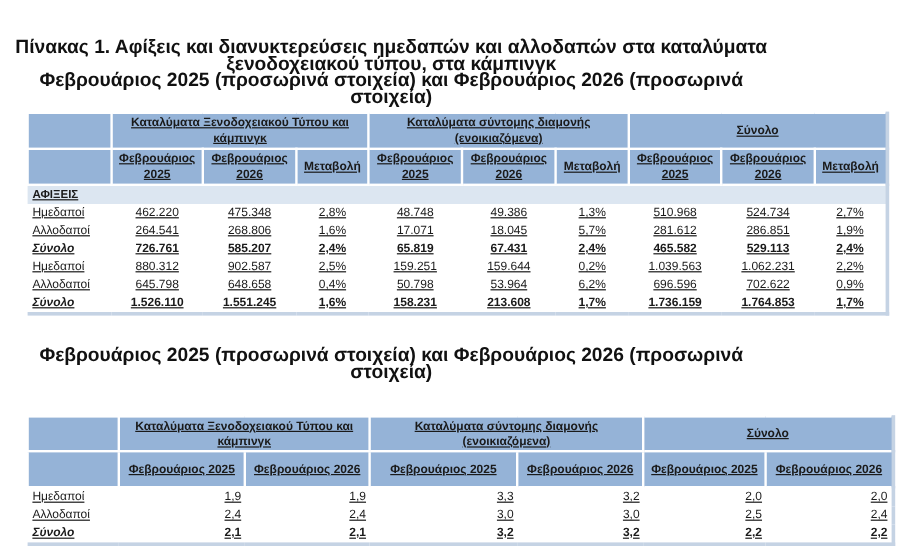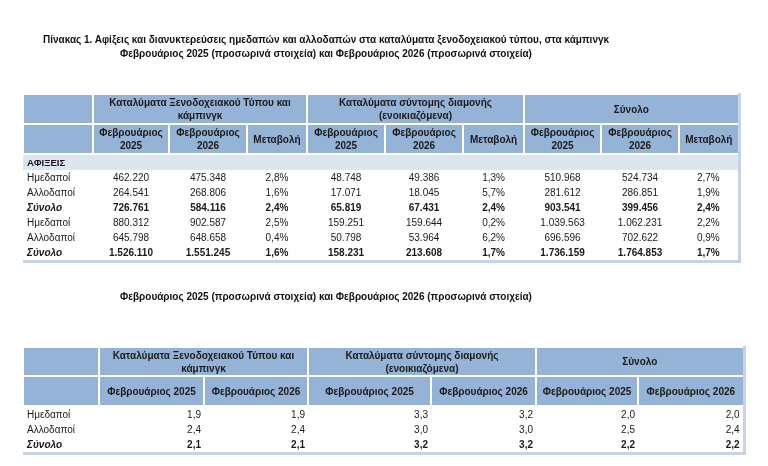--- a/index.html
+++ b/index.html
@@ -2,25 +2,25 @@
 <html><head>
 <meta charset="utf-8">
 <style>
   html, body { margin: 0; padding: 0; background: #ffffff; }
   body {
     width: 768px; height: 466px; position: relative; overflow: hidden;
     font-family: "Liberation Sans", sans-serif; color: #1a1a1a;
   }
   .title {
     position: absolute; left: 0; width: 652px; text-align: center;
-    font-weight: bold; font-size: 10px; line-height: 14px; color: #111;
+    font-weight: bold; font-size: 16px; line-height: 14px; color: #111;
   }
   #t1-title { top: 33px; }
   #t2-title { top: 290px; }
-  table { position: absolute; border-collapse: collapse; table-layout: fixed; }
+  table { position: absolute; border-collapse: collapse; table-layout: fixed; text-decoration: underline; }
   th, td { padding: 0 3px; font-size: 10px; }
   thead th {
     background: #95b3d7; color: #1a1a1a; font-weight: bold; text-align: center;
     border: 2px solid #ffffff; line-height: 13px;
   }
   tbody td { line-height: 15px; height: 15px; white-space: nowrap; }
   td.num { text-align: center; }
   td.center { text-align: right; }
   td.label { text-align: left; padding-left: 4px; }
   tr.section td {
@@ -100,27 +100,27 @@
         <td class="num">17.071</td>
         <td class="num">18.045</td>
         <td class="num">5,7%</td>
         <td class="num">281.612</td>
         <td class="num">286.851</td>
         <td class="num">1,9%</td>
       </tr>
       <tr class="total">
         <td class="label">Σύνολο</td>
         <td class="num">726.761</td>
-        <td class="num">584.116</td>
+        <td class="num">585.207</td>
         <td class="num">2,4%</td>
         <td class="num">65.819</td>
         <td class="num">67.431</td>
         <td class="num">2,4%</td>
-        <td class="num">903.541</td>
-        <td class="num">399.456</td>
+        <td class="num">465.582</td>
+        <td class="num">529.113</td>
         <td class="num">2,4%</td>
       </tr>
       <tr>
         <td class="label">Ημεδαποί</td>
         <td class="num">880.312</td>
         <td class="num">902.587</td>
         <td class="num">2,5%</td>
         <td class="num">159.251</td>
         <td class="num">159.644</td>
         <td class="num">0,2%</td>

